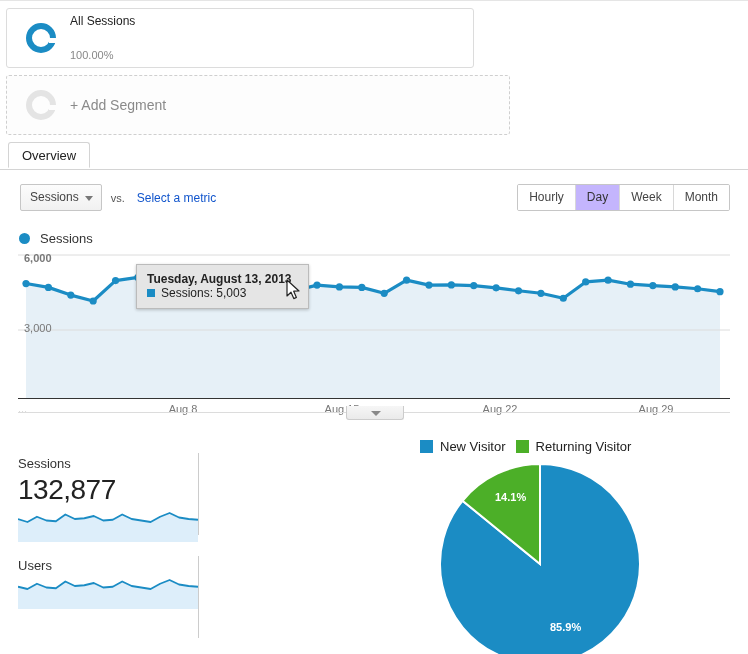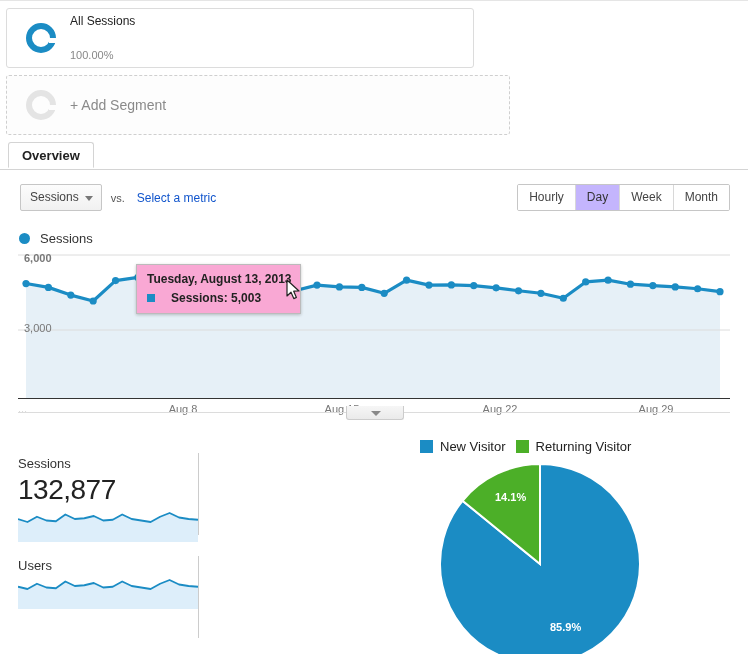--- a/index.html
+++ b/index.html
@@ -103,21 +103,21 @@
     height: 26px;
     padding: 0 13px;
     box-sizing: border-box;
     border: 1px solid #d4d4d4;
     border-bottom: 1px solid #ffffff;
     border-radius: 3px 3px 0 0;
     background: #ffffff;
     font-size: 13px;
     color: #222222;
     line-height: 25px;
-    font-weight: bold;
+    font-weight: normal;
   }
 
   
   .metric-row {
     position: absolute;
     left: 20px;
     top: 184px;
     display: flex;
     align-items: center;
   }
@@ -266,40 +266,38 @@
     height: 1px;
     background: #dcdcdc;
   }
 
   
   .tooltip {
     position: absolute;
     left: 136px;
     top: 264px;
     box-sizing: border-box;
-    padding: 7px 8px 8px 10px;
-    background: #f9a8d4;
+    padding: 7px 16px 8px 10px;
+    background: #e5e5e5;
     border: 1px solid #bbbbbb;
     box-shadow: 0 1px 3px rgba(0,0,0,0.22);
     white-space: nowrap;
     z-index: 30;
   }
   .tooltip-title {
     font-size: 12px;
     font-weight: bold;
     color: #222222;
   }
   .tooltip-row {
-    margin-top: 5px;
-    font-size: 12px;
-    font-weight: bold;
+    font-size: 12px;
+    font-weight: normal;
     color: #222222;
     display: flex;
     align-items: center;
-    gap: 10px;
   }
   .tooltip-swatch {
     width: 8px;
     height: 8px;
     background: #1b8cc4;
     margin-right: 6px;
   }
   .cursor-arrow {
     position: absolute;
     left: 286px;

